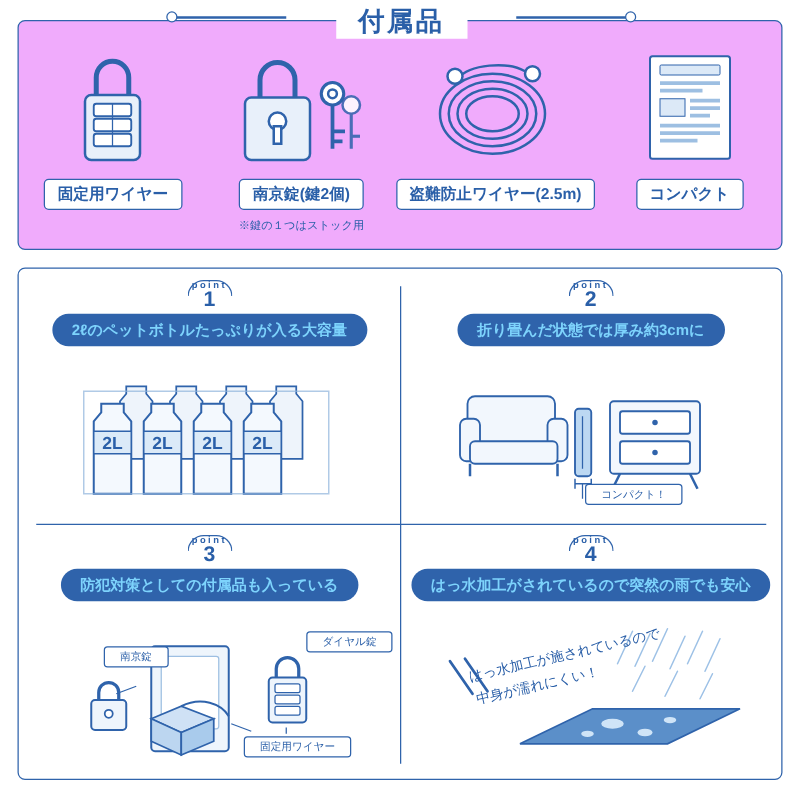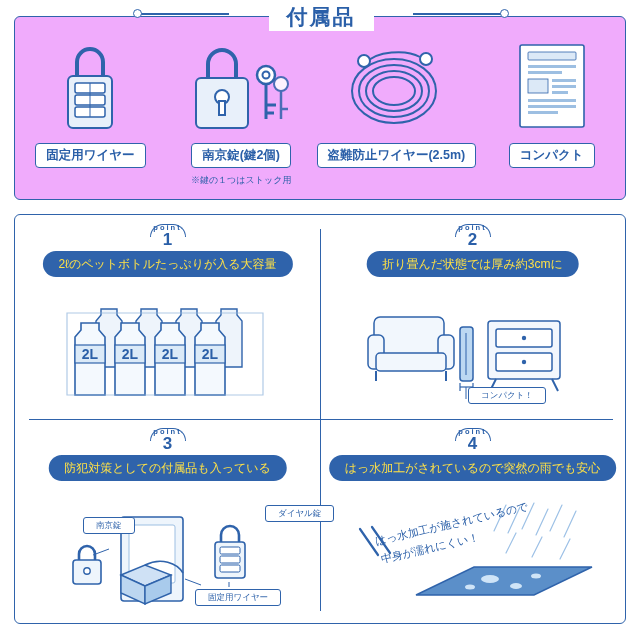--- a/index.html
+++ b/index.html
@@ -184,25 +184,25 @@
     border: 1.4px solid #2f63ab;
     border-bottom: none;
     border-radius: 18px 18px 0 0;
   }
   .pill {
     position: absolute;
     left: 50%;
     top: 36px;
     transform: translateX(-50%);
     background: #2f63ab;
-    color: #fde047;
+    color: #7dd3fc;
     border-radius: 14px;
     padding: 6px 16px;
     font-size: 12px;
-    font-weight: normal;
+    font-weight: bold;
     white-space: nowrap;
     line-height: 1.2;
   }
   .q-art {
     position: absolute;
     left: 0;
     top: 68px;
     width: 100%;
     height: 130px;
   }
@@ -429,21 +429,21 @@
             <path d="M106 88 v18 l24 11 v-18 z" fill="#bcd6f0" stroke="#2f63ab" stroke-width="1.4"></path>
             <path d="M156 88 v18 l-26 11 v-18 z" fill="#a9cbec" stroke="#2f63ab" stroke-width="1.4"></path>
             <path d="M130 78 C146 70 162 76 168 86" fill="none" stroke="#2f63ab" stroke-width="1.6"></path>
           </g>
 
           <line x1="94" y1="62" x2="78" y2="68" stroke="#2f63ab" stroke-width="1"></line>
           <line x1="214" y1="95" x2="214" y2="100" stroke="#2f63ab" stroke-width="1"></line>
           <line x1="170" y1="92" x2="186" y2="98" stroke="#2f63ab" stroke-width="1"></line>
         </svg>
         <div class="mini-label" style="left:68px; top:30px;">南京錠</div>
-        <div class="mini-label" style="left:230px; top:18px;margin-left:20px;">ダイヤル錠</div>
+        <div class="mini-label" style="left:230px; top:18px;">ダイヤル錠</div>
         <div class="mini-label" style="left:180px; top:102px;">固定用ワイヤー</div>
       </div>
     </div>
 
     <div class="quad q4">
       <div class="point-badge">
         <div class="point-arc"></div>
         <div class="point-word">point</div>
         <div class="point-num">4</div>
       </div>

